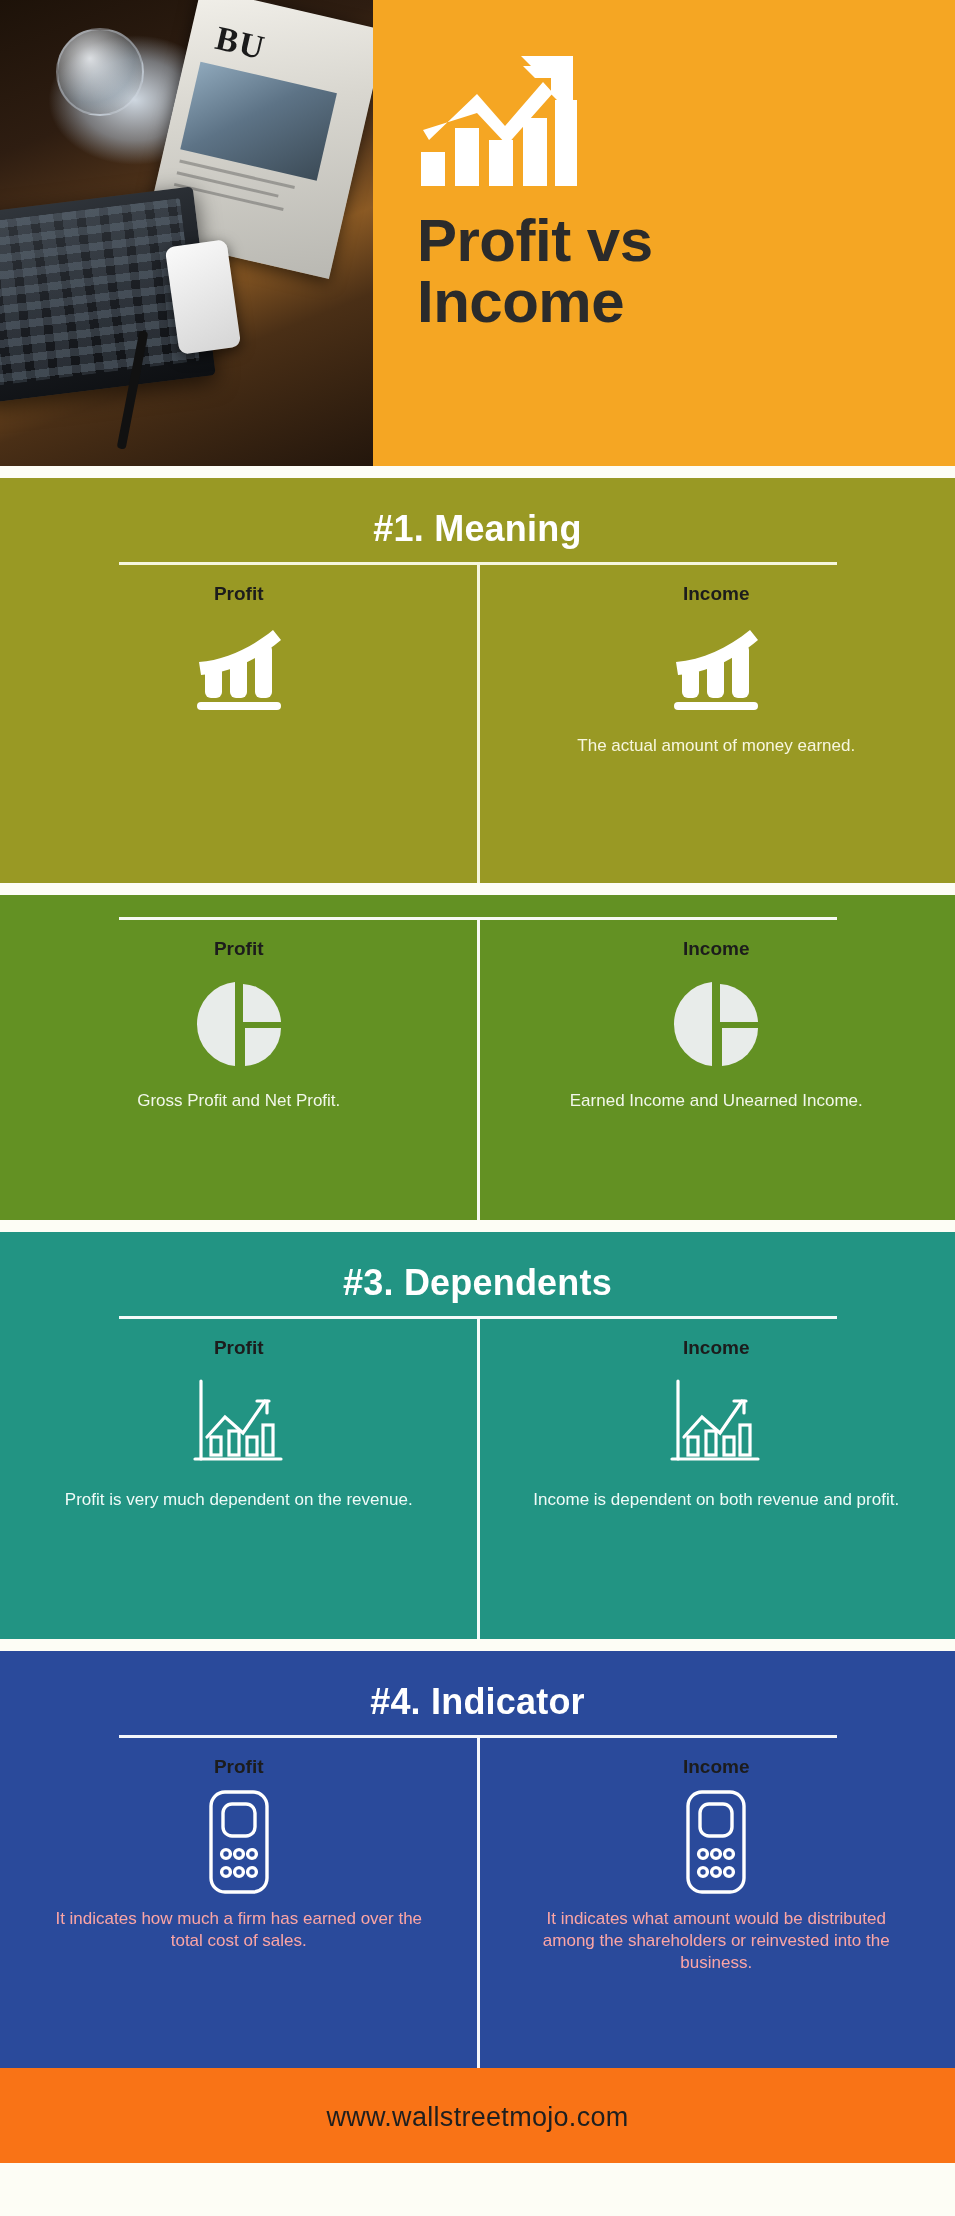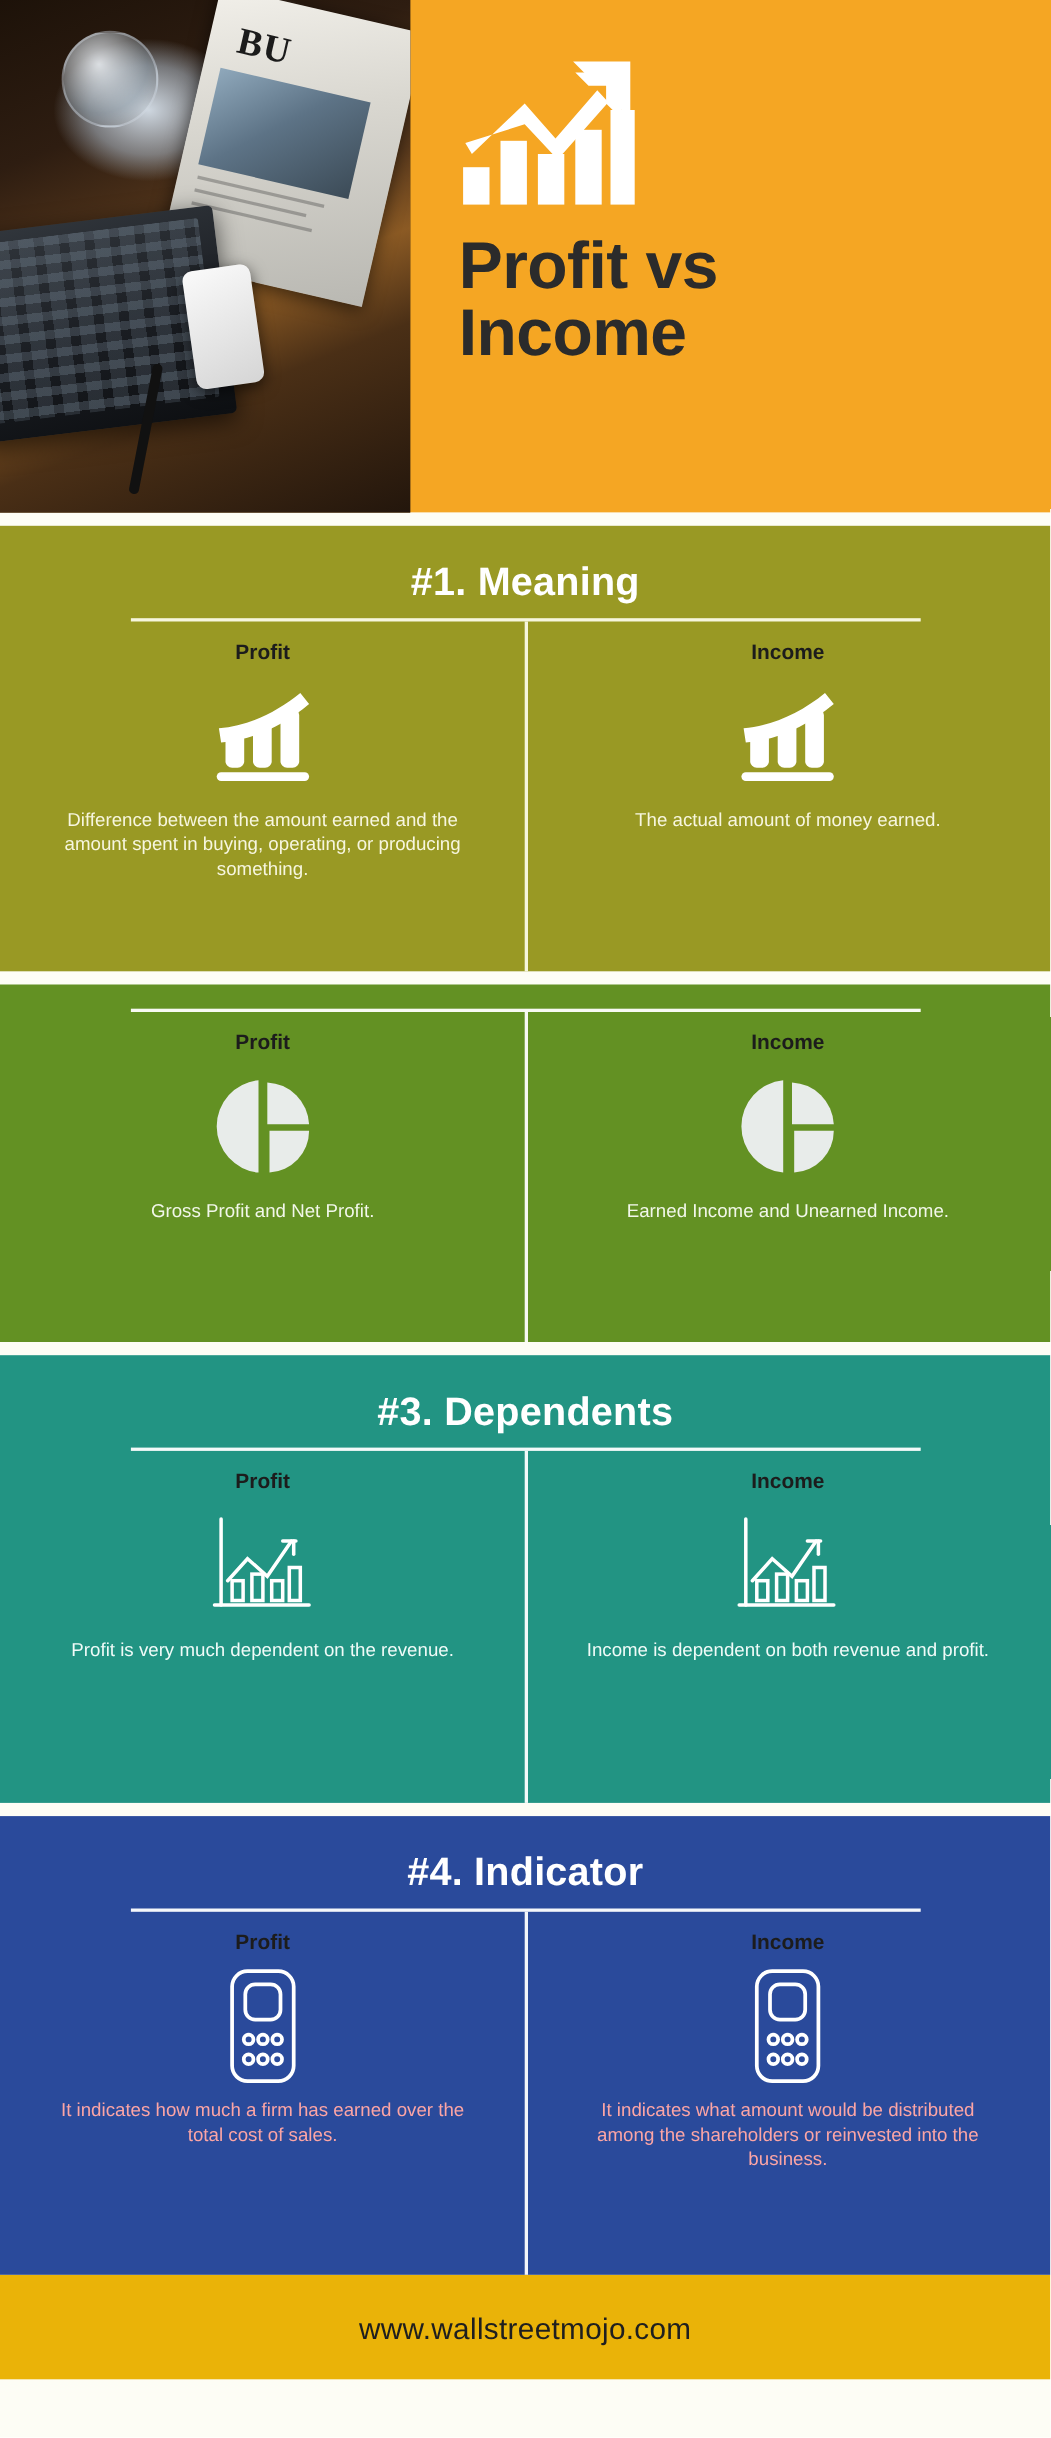--- a/index.html
+++ b/index.html
@@ -173,21 +173,21 @@
   .sec-4 .rule, .sec-4 .divider { background: #ffffff; }
 
   .sec-1 .col-body { color: #f7f6df; }
   .sec-2 .col-body { color: #f2f7ea; }
   .sec-3 .col-body { color: #f0fbf8; }
   .sec-4 .col-body { color: #fca5a5; }
 
   
   .footer {
     width: 955px;
-    background: #eab308;
+    background: #f97316;
     text-align: center;
     padding: 34px 0 30px 0;
   }
   .footer-url {
     font-size: 27px;
     color: #1f1f1f;
     letter-spacing: .3px;
   }
 
   .sec-1 .cols { min-height: 318px; }
@@ -251,21 +251,20 @@
           <svg width="96" height="86" viewBox="0 0 96 86" aria-hidden="true">
             <g fill="#ffffff">
               <path d="M8 36 C34 34 60 22 82 4 L90 14 C66 34 38 47 10 49 Z"></path>
               <rect x="14" y="40" width="17" height="32" rx="6"></rect>
               <rect x="39" y="30" width="17" height="42" rx="6"></rect>
               <rect x="64" y="18" width="17" height="54" rx="6"></rect>
               <rect x="6" y="76" width="84" height="8" rx="4"></rect>
             </g>
           </svg>
         </div>
-        <div class="col-body">Difference between the amount earned and the amount spent in buying, operating, or producing something.</div>
       </div>
       <div class="col">
         <div class="col-head">Income</div>
         <div class="col-icon">
           <svg width="96" height="86" viewBox="0 0 96 86" aria-hidden="true">
             <g fill="#ffffff">
               <path d="M8 36 C34 34 60 22 82 4 L90 14 C66 34 38 47 10 49 Z"></path>
               <rect x="14" y="40" width="17" height="32" rx="6"></rect>
               <rect x="39" y="30" width="17" height="42" rx="6"></rect>
               <rect x="64" y="18" width="17" height="54" rx="6"></rect>

